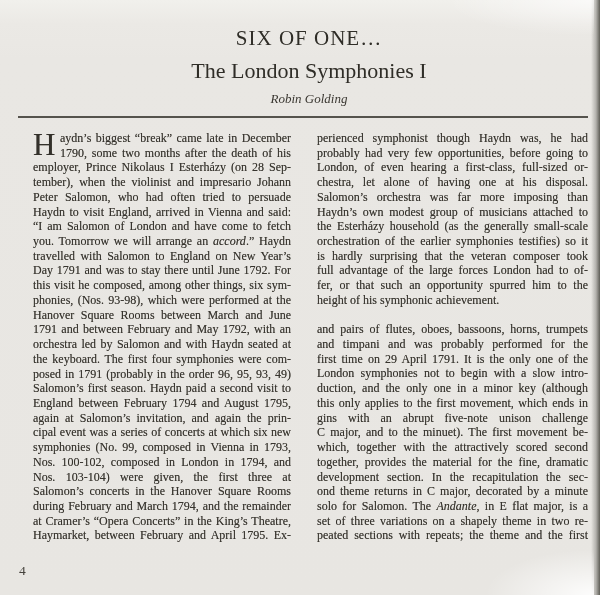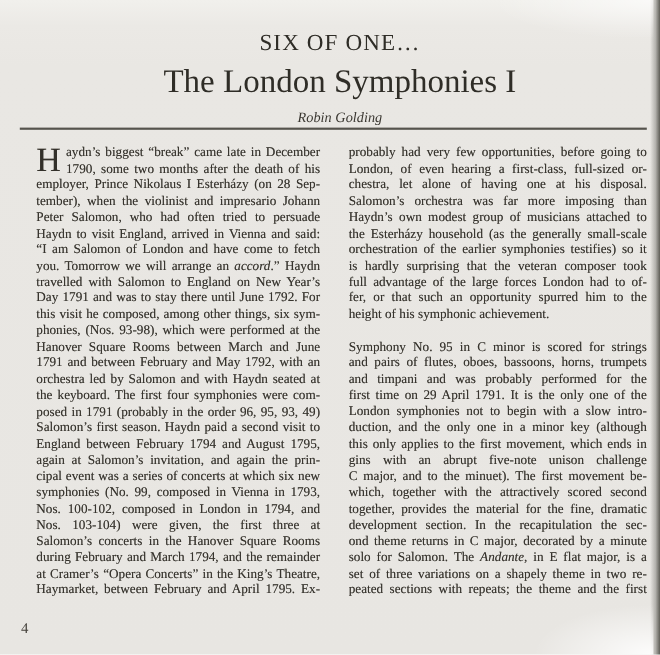--- a/index.html
+++ b/index.html
@@ -16,21 +16,21 @@
   .corner-light{
     position:absolute;right:6px;bottom:0;width:110px;height:46px;
     background:radial-gradient(ellipse at 100% 100%,rgba(255,255,255,0.9) 0%,rgba(255,255,255,0) 70%);
   }
   .top-light{
     position:absolute;right:6px;top:0;width:140px;height:34px;
     background:radial-gradient(ellipse at 100% 0%,rgba(255,255,255,0.65) 0%,rgba(255,255,255,0) 75%);
   }
   .header{position:absolute;left:28px;top:0;width:562px;text-align:center;}
   .title1{margin-top:26px;font-size:21px;letter-spacing:1px;color:#2f2d27;}
-  .title2{margin-top:7px;font-size:30px;color:#2f2d27;}
+  .title2{margin-top:7px;font-size:22px;color:#2f2d27;}
   .byline{margin-top:7px;font-size:13px;font-style:italic;color:#3a3731;}
   .rule{position:absolute;left:18px;top:116px;width:570px;height:2px;background:#55534d;}
   .columns{position:absolute;left:33px;top:131px;display:flex;}
   .col-left{width:258px;position:relative;}
   .col-right{width:271px;margin-left:26px;}
   .line{
     height:14.72px;line-height:14.7px;font-size:12px;
     text-align:justify;text-align-last:justify;white-space:nowrap;
     text-shadow:0 0 .4px rgba(55,52,46,.55);
   }
@@ -87,35 +87,35 @@
         <div class="line">Nos. 100-102, composed in London in 1794, and</div>
         <div class="line">Nos. 103-104) were given, the first three at</div>
         <div class="line">Salomon’s concerts in the Hanover Square Rooms</div>
         <div class="line">during February and March 1794, and the remainder</div>
         <div class="line">at Cramer’s “Opera Concerts” in the King’s Theatre,</div>
         <div class="line">Haymarket, between February and April 1795. Ex-</div>
       </div>
   </div>
   <div class="col-right">
     <div class="lines">
+        <div class="line">perienced symphonist though Haydn was, he had</div>
         <div class="line">probably had very few opportunities, before going to</div>
         <div class="line">London, of even hearing a first-class, full-sized or-</div>
         <div class="line">chestra, let alone of having one at his disposal.</div>
         <div class="line">Salomon’s orchestra was far more imposing than</div>
         <div class="line">Haydn’s own modest group of musicians attached to</div>
         <div class="line">the Esterházy household (as the generally small-scale</div>
         <div class="line">orchestration of the earlier symphonies testifies) so it</div>
         <div class="line">is hardly surprising that the veteran composer took</div>
         <div class="line">full advantage of the large forces London had to of-</div>
         <div class="line">fer, or that such an opportunity spurred him to the</div>
         <div class="line end">height of his symphonic achievement.</div>
       </div>
     <div class="spacer"></div>
     <div class="lines">
-        <div class="line">Symphony No. 95 in C minor is scored for strings</div>
         <div class="line">and pairs of flutes, oboes, bassoons, horns, trumpets</div>
         <div class="line">and timpani and was probably performed for the</div>
         <div class="line">first time on 29 April 1791. It is the only one of the</div>
         <div class="line">London symphonies not to begin with a slow intro-</div>
         <div class="line">duction, and the only one in a minor key (although</div>
         <div class="line">this only applies to the first movement, which ends in</div>
         <div class="line">gins with an abrupt five-note unison challenge</div>
         <div class="line">C major, and to the minuet). The first movement be-</div>
         <div class="line">which, together with the attractively scored second</div>
         <div class="line">together, provides the material for the fine, dramatic</div>

